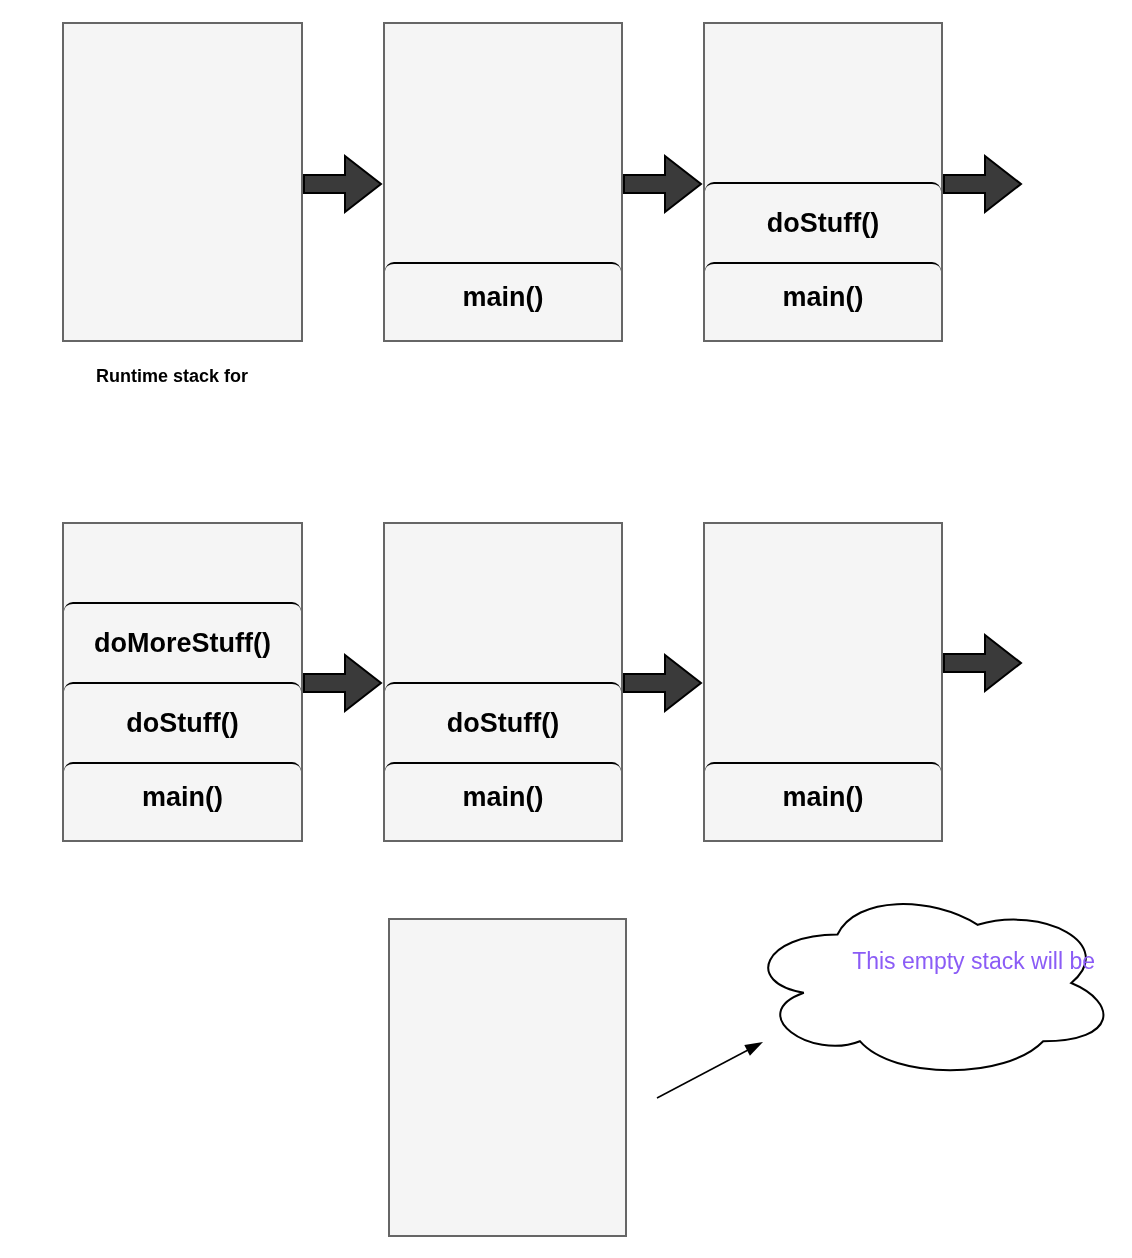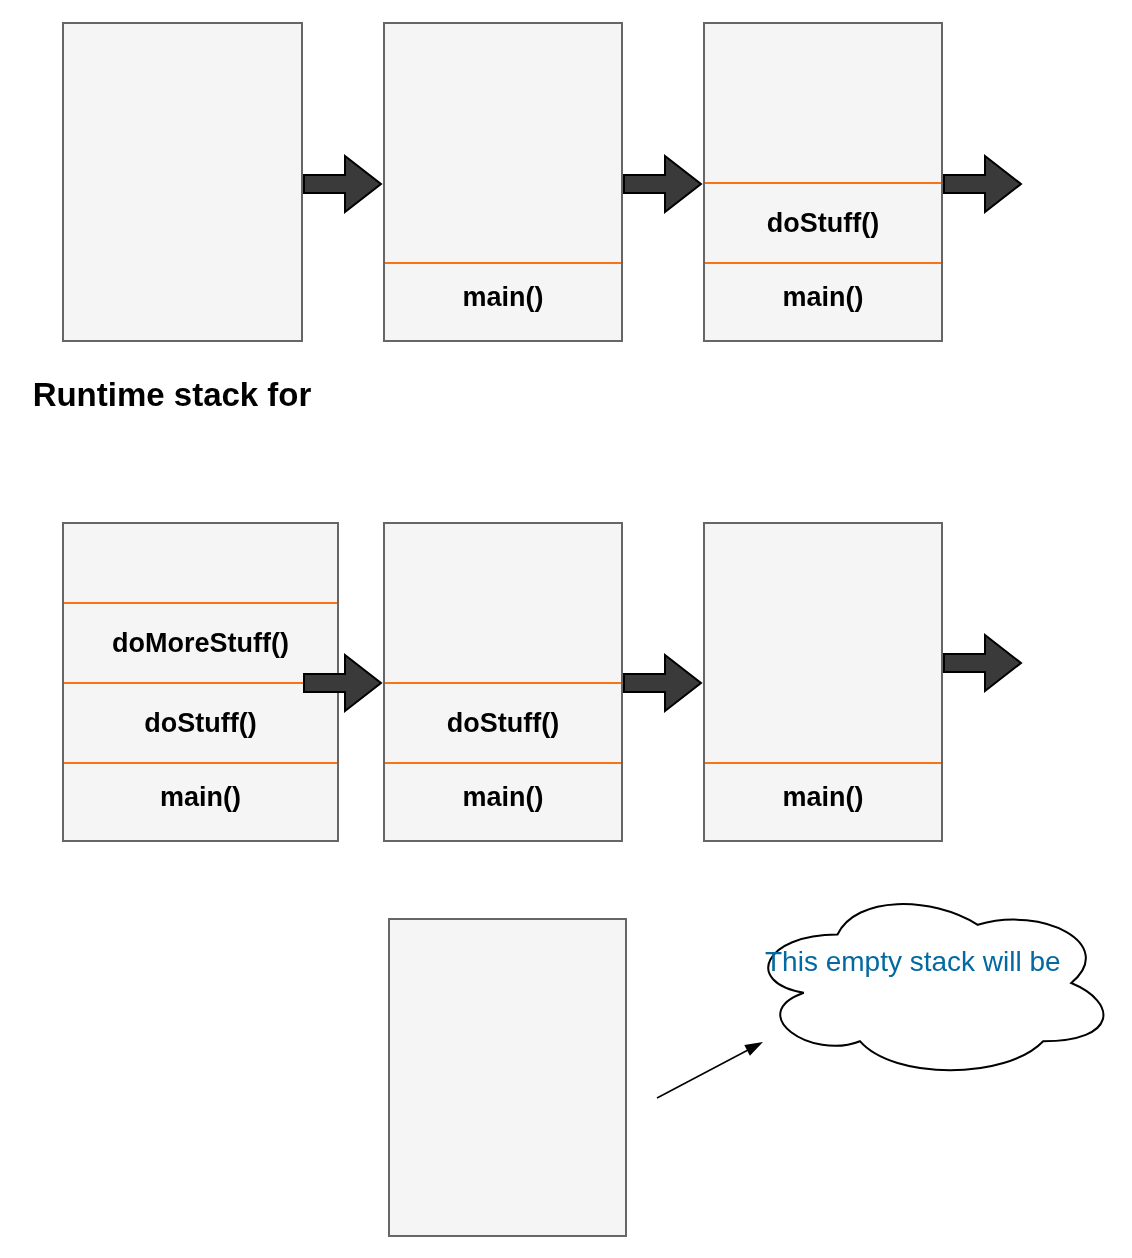--- a/index.html
+++ b/index.html
@@ -21,52 +21,53 @@
     height: 320px;
     background: #f5f5f5;
     border: 2px solid #666666;
     box-sizing: border-box;
   }
   .frame-cell {
     position: absolute;
     left: 0;
     right: 0;
     height: 80px;
-    border-top: 2px solid #f97316;
+    border-top: 2px solid #000000;
     box-sizing: border-box;
     display: flex;
     align-items: center;
     justify-content: center;
     font-size: 27px;
     font-weight: bold;
     color: #000000;
+    border-radius: 9px;
   }
   .frame-cell.bottom { top: 238px; height: auto; bottom: 9px; }
   .arrow-icon { position: absolute; width: 80px; height: 62px; }
   .caption {
     position: absolute;
     left: 32px;
-    top: 376px;
+    top: 358px;
     width: 280px;
     text-align: center;
-    font-size: 33px;
+    font-size: 18px;
     font-weight: bold;
     line-height: 37px;
     color: #000000;
   }
   .cloud-svg { position: absolute; left: 744px; top: 886px; width: 374px; height: 194px; }
   .cloud-text {
     position: absolute;
     left: 765px;
     top: 946px;
     width: 330px;
-    text-align: left;
-    font-size: 28px;
+    text-align: right;
+    font-size: 23px;
     line-height: 31px;
-    color: #0369a1;
+    color: #8b5cf6;
   }
   .pointer-svg { position: absolute; left: 645px; top: 1030px; width: 130px; height: 80px; }
 </style>
 </head>
 <body>
 
 <div class="canvas">
 
   <div class="stackbox" style="left:62px; top:22px; width:241px;"></div>
 
@@ -88,21 +89,21 @@
   </div>
 
   <svg class="arrow-icon" style="left:943px; top:153px;" viewBox="0 0 80 62">
     <polygon points="1,22 42,22 42,3 78,31 42,59 42,40 1,40" fill="#3a3a3a" stroke="#000000" stroke-width="2"></polygon>
   </svg>
 
   <div class="caption">
     <div>Runtime stack for</div>
   </div>
 
-  <div class="stackbox" style="left:62px; top:522px; width:277px;">
+  <div class="stackbox" style="left:62px; top:522px; width:241px;">
     <div class="frame-cell" style="top:78px;">doMoreStuff()</div>
     <div class="frame-cell" style="top:158px;">doStuff()</div>
     <div class="frame-cell bottom">main()</div>
   </div>
 
   <svg class="arrow-icon" style="left:303px; top:652px;" viewBox="0 0 80 62">
     <polygon points="1,22 42,22 42,3 78,31 42,59 42,40 1,40" fill="#3a3a3a" stroke="#000000" stroke-width="2"></polygon>
   </svg>
 
   <div class="stackbox" style="left:383px; top:522px;">

